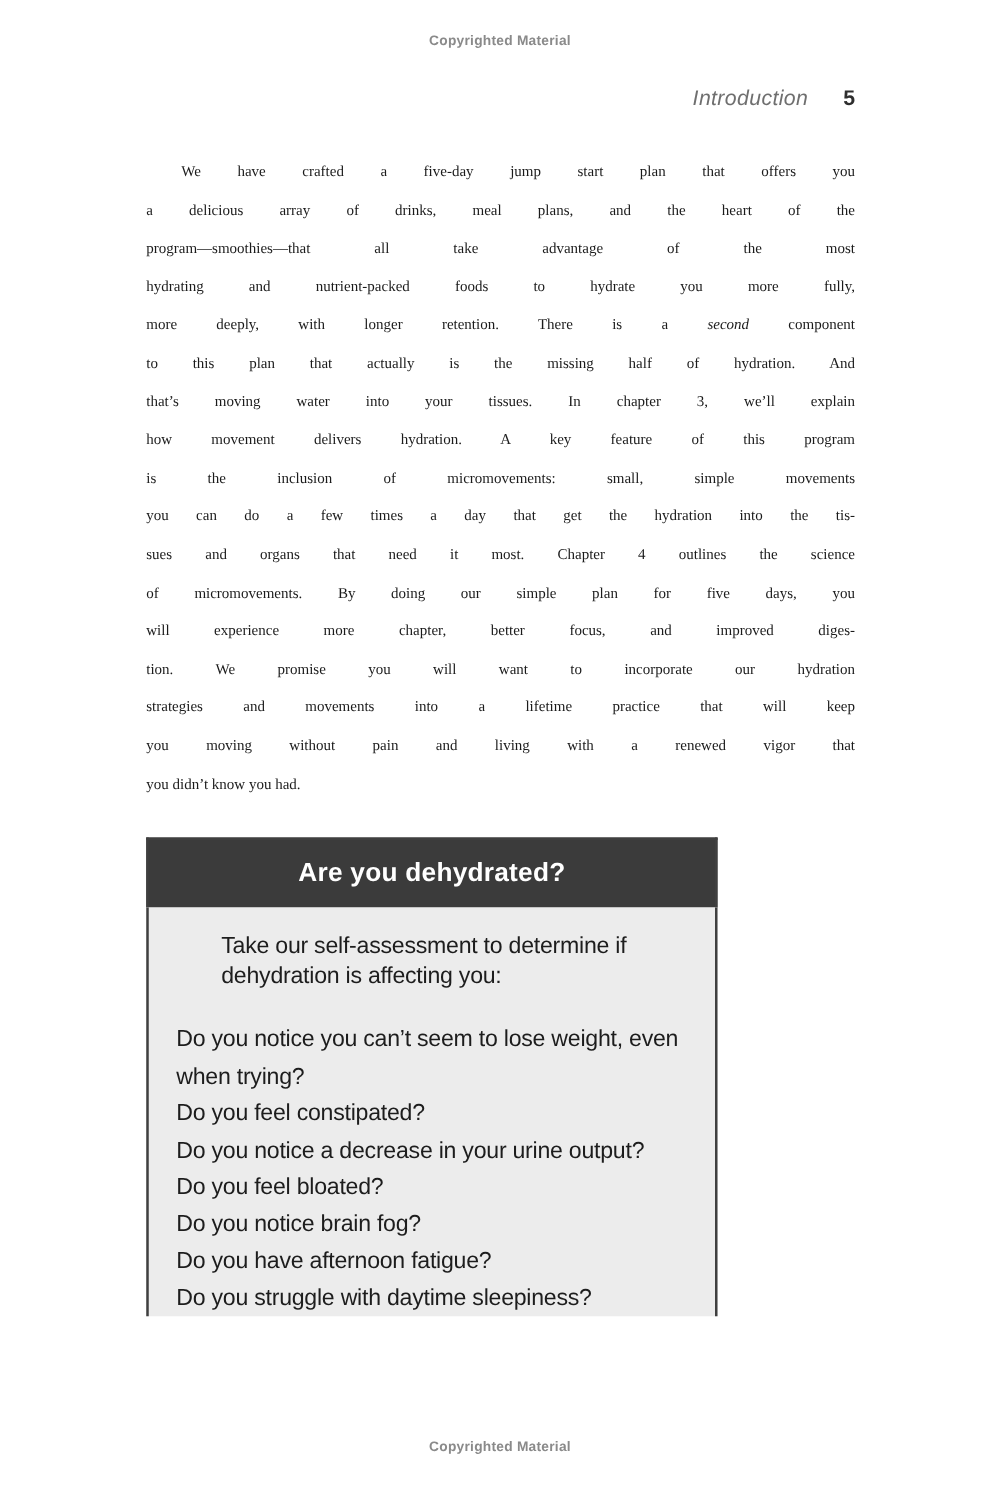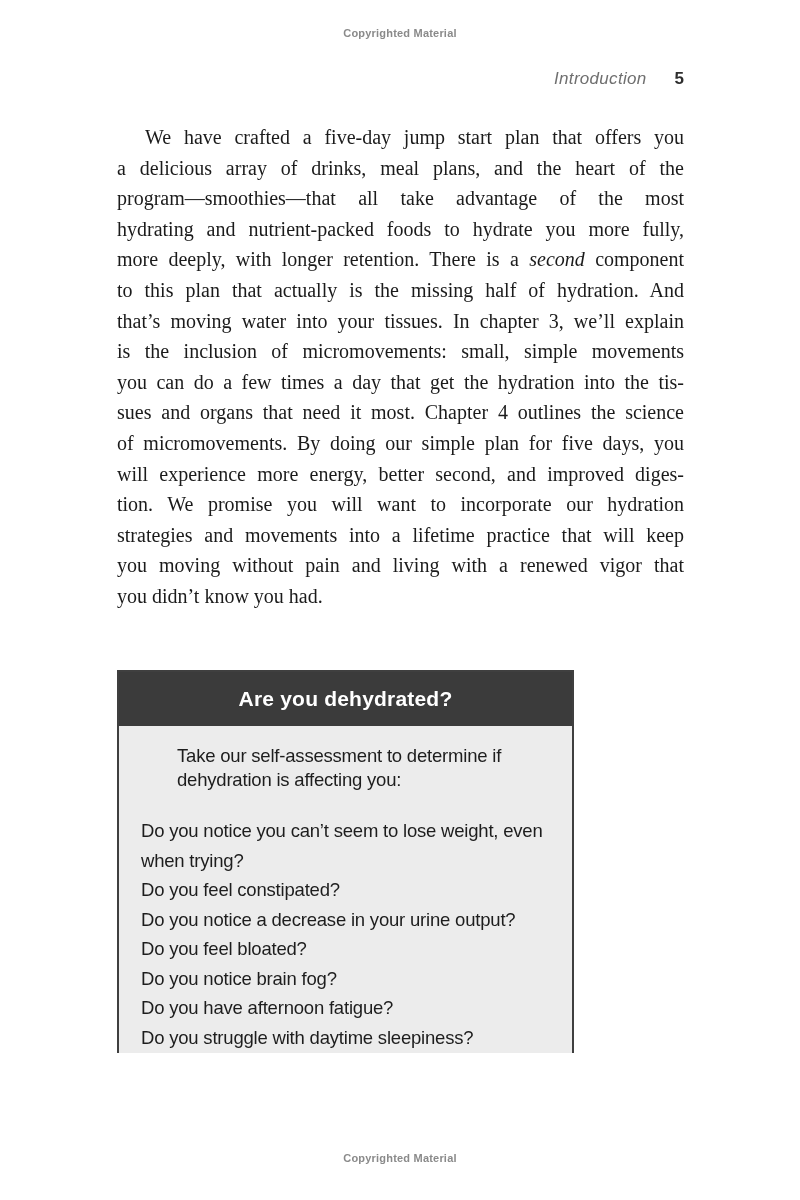--- a/index.html
+++ b/index.html
@@ -22,21 +22,21 @@
   }
   .chapter-title{
     font-style:italic;font-weight:400;font-size:17px;color:var(--running-head-gray);
     letter-spacing:.3px;
   }
   .page-number{
     font-weight:700;font-size:17px;color:#2e2e2e;margin-left:28px;display:inline-block;
   }
   .body-paragraph{
     position:absolute;left:117px;top:122px;width:567px;
-    font-family:"Liberation Serif",serif;font-size:20px;color:var(--text-black);
+    font-family:"Liberation Serif",serif;font-size:12px;color:var(--text-black);
     line-height:30.6px;
   }
   .para-line{
     text-align:justify;text-align-last:justify;white-space:normal;
   }
   .para-line:first-child{text-indent:28px;}
   .para-line:last-child{text-align-last:left;}
   .assessment-box{
     position:absolute;left:117px;top:670px;width:457px;box-sizing:border-box;
   }
@@ -70,25 +70,26 @@
 </div>
 
 <div class="body-paragraph">
     <div class="para-line">We have crafted a five-day jump start plan that offers you</div>
     <div class="para-line">a delicious array of drinks, meal plans, and the heart of the</div>
     <div class="para-line">program—smoothies—that all take advantage of the most</div>
     <div class="para-line">hydrating and nutrient-packed foods to hydrate you more fully,</div>
     <div class="para-line">more deeply, with longer retention. There is a <i>second</i> component</div>
     <div class="para-line">to this plan that actually is the missing half of hydration. And</div>
     <div class="para-line">that’s moving water into your tissues. In chapter 3, we’ll explain</div>
+    <div class="para-line">how movement delivers hydration. A key feature of this program</div>
     <div class="para-line">is the inclusion of micromovements: small, simple movements</div>
     <div class="para-line">you can do a few times a day that get the hydration into the tis-</div>
     <div class="para-line">sues and organs that need it most. Chapter 4 outlines the science</div>
     <div class="para-line">of micromovements. By doing our simple plan for five days, you</div>
-    <div class="para-line">will experience more energy, better second, and improved diges-</div>
+    <div class="para-line">will experience more chapter, better focus, and improved diges-</div>
     <div class="para-line">tion. We promise you will want to incorporate our hydration</div>
     <div class="para-line">strategies and movements into a lifetime practice that will keep</div>
     <div class="para-line">you moving without pain and living with a renewed vigor that</div>
     <div class="para-line">you didn’t know you had.</div>
   </div>
 
 <div class="assessment-box">
   <div class="assessment-header">Are you dehydrated?</div>
   <div class="assessment-body">
     <div class="assessment-intro">Take our self-assessment to determine if dehydration is affecting you:</div>

